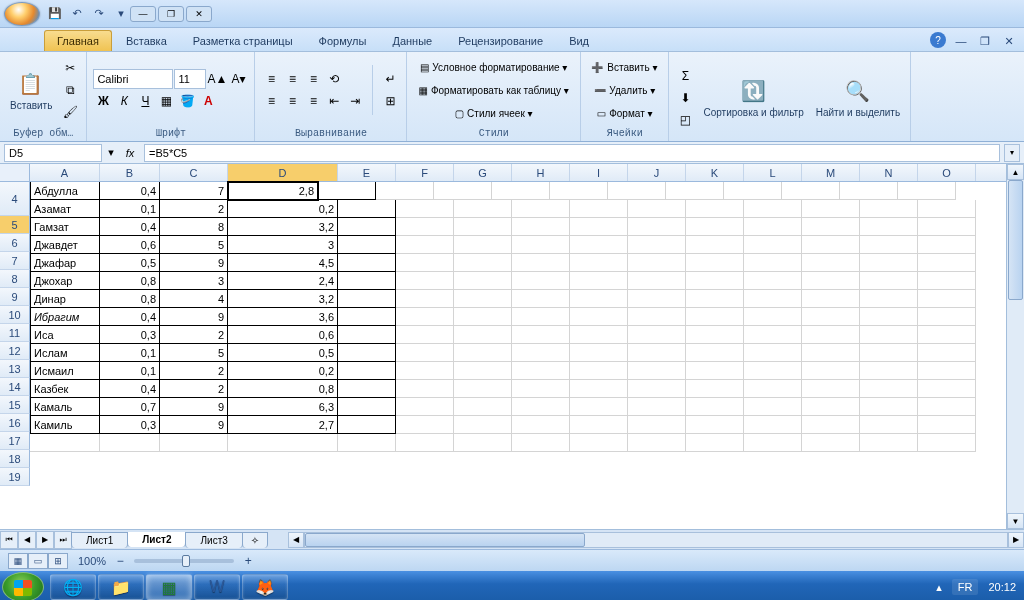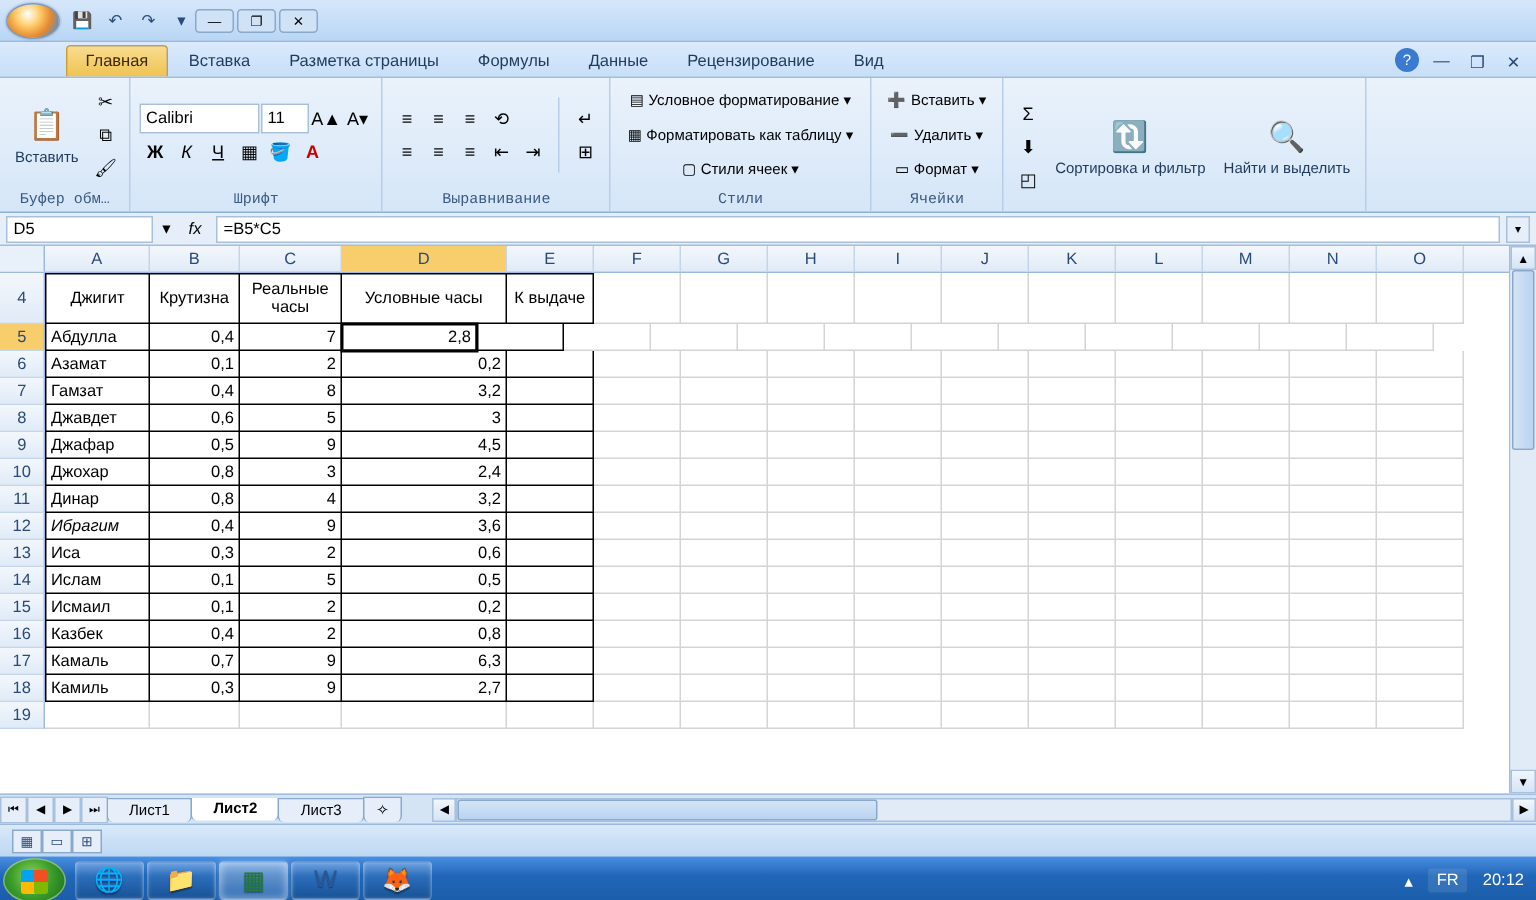--- a/index.html
+++ b/index.html
@@ -307,37 +307,20 @@
           <div class="row-h">12</div>
           <div class="row-h">13</div>
           <div class="row-h">14</div>
           <div class="row-h">15</div>
           <div class="row-h">16</div>
           <div class="row-h">17</div>
           <div class="row-h">18</div>
           <div class="row-h">19</div>
         </div>
       <div class="cells" id="cells-container">
-          <div class="cell-row tall">
-            <div class="cell b-r b-b b-l b-t ctr" style="width: 70px; white-space: normal; line-height: 1.1;">Джигит</div>
-            <div class="cell b-r b-b b-t ctr" style="width: 60px; white-space: normal; line-height: 1.1;">Крутизна</div>
-            <div class="cell b-r b-b b-t ctr" style="width: 68px; white-space: normal; line-height: 1.1;">Реальные часы</div>
-            <div class="cell b-r b-b b-t ctr" style="width: 110px; white-space: normal; line-height: 1.1;">Условные часы</div>
-            <div class="cell b-r b-b b-t ctr" style="width: 58px; white-space: normal; line-height: 1.1;">К выдаче</div>
-            <div class="cell" style="width: 58px;"></div>
-            <div class="cell" style="width: 58px;"></div>
-            <div class="cell" style="width: 58px;"></div>
-            <div class="cell" style="width: 58px;"></div>
-            <div class="cell" style="width: 58px;"></div>
-            <div class="cell" style="width: 58px;"></div>
-            <div class="cell" style="width: 58px;"></div>
-            <div class="cell" style="width: 58px;"></div>
-            <div class="cell" style="width: 58px;"></div>
-            <div class="cell" style="width: 58px;"></div>
-          </div>
           <div class="cell-row">
             <div class="cell b-r b-b b-l" style="width: 70px;">Абдулла</div>
             <div class="cell b-r b-b num" style="width: 60px;">0,4</div>
             <div class="cell b-r b-b num" style="width: 68px;">7</div>
             <div class="cell b-r b-b num active" style="width: 90px; padding-left: 37px;">2,8</div>
             <div class="cell b-r b-b" style="width: 58px;"></div>
             <div class="cell" style="width: 58px;"></div>
             <div class="cell" style="width: 58px;"></div>
             <div class="cell" style="width: 58px;"></div>
             <div class="cell" style="width: 58px;"></div>
@@ -616,20 +599,28 @@
       </div>
     <div class="scroll-btn" style="width:16px;height:16px">▶</div>
   </div>
 </div>
 
 <div class="status-bar">
   <div class="view-btns">
     <div class="view-btn">▦</div>
     <div class="view-btn">▭</div>
     <div class="view-btn">⊞</div>
+  </div>
+  <div class="zoom">
+    <span>100%</span>
+    <div class="small-btn">−</div>
+    <div class="zoom-slider">
+        <div class="zoom-thumb"></div>
+      </div>
+    <div class="small-btn">+</div>
   </div>
 </div>
 
 <div class="taskbar">
   <div class="start-btn"></div>
   <div class="task-btn">🌐</div>
   <div class="task-btn">📁</div>
   <div class="task-btn active" style="color:#1f7a3a">▦</div>
   <div class="task-btn" style="color:#2b5797">W</div>
   <div class="task-btn">🦊</div>

